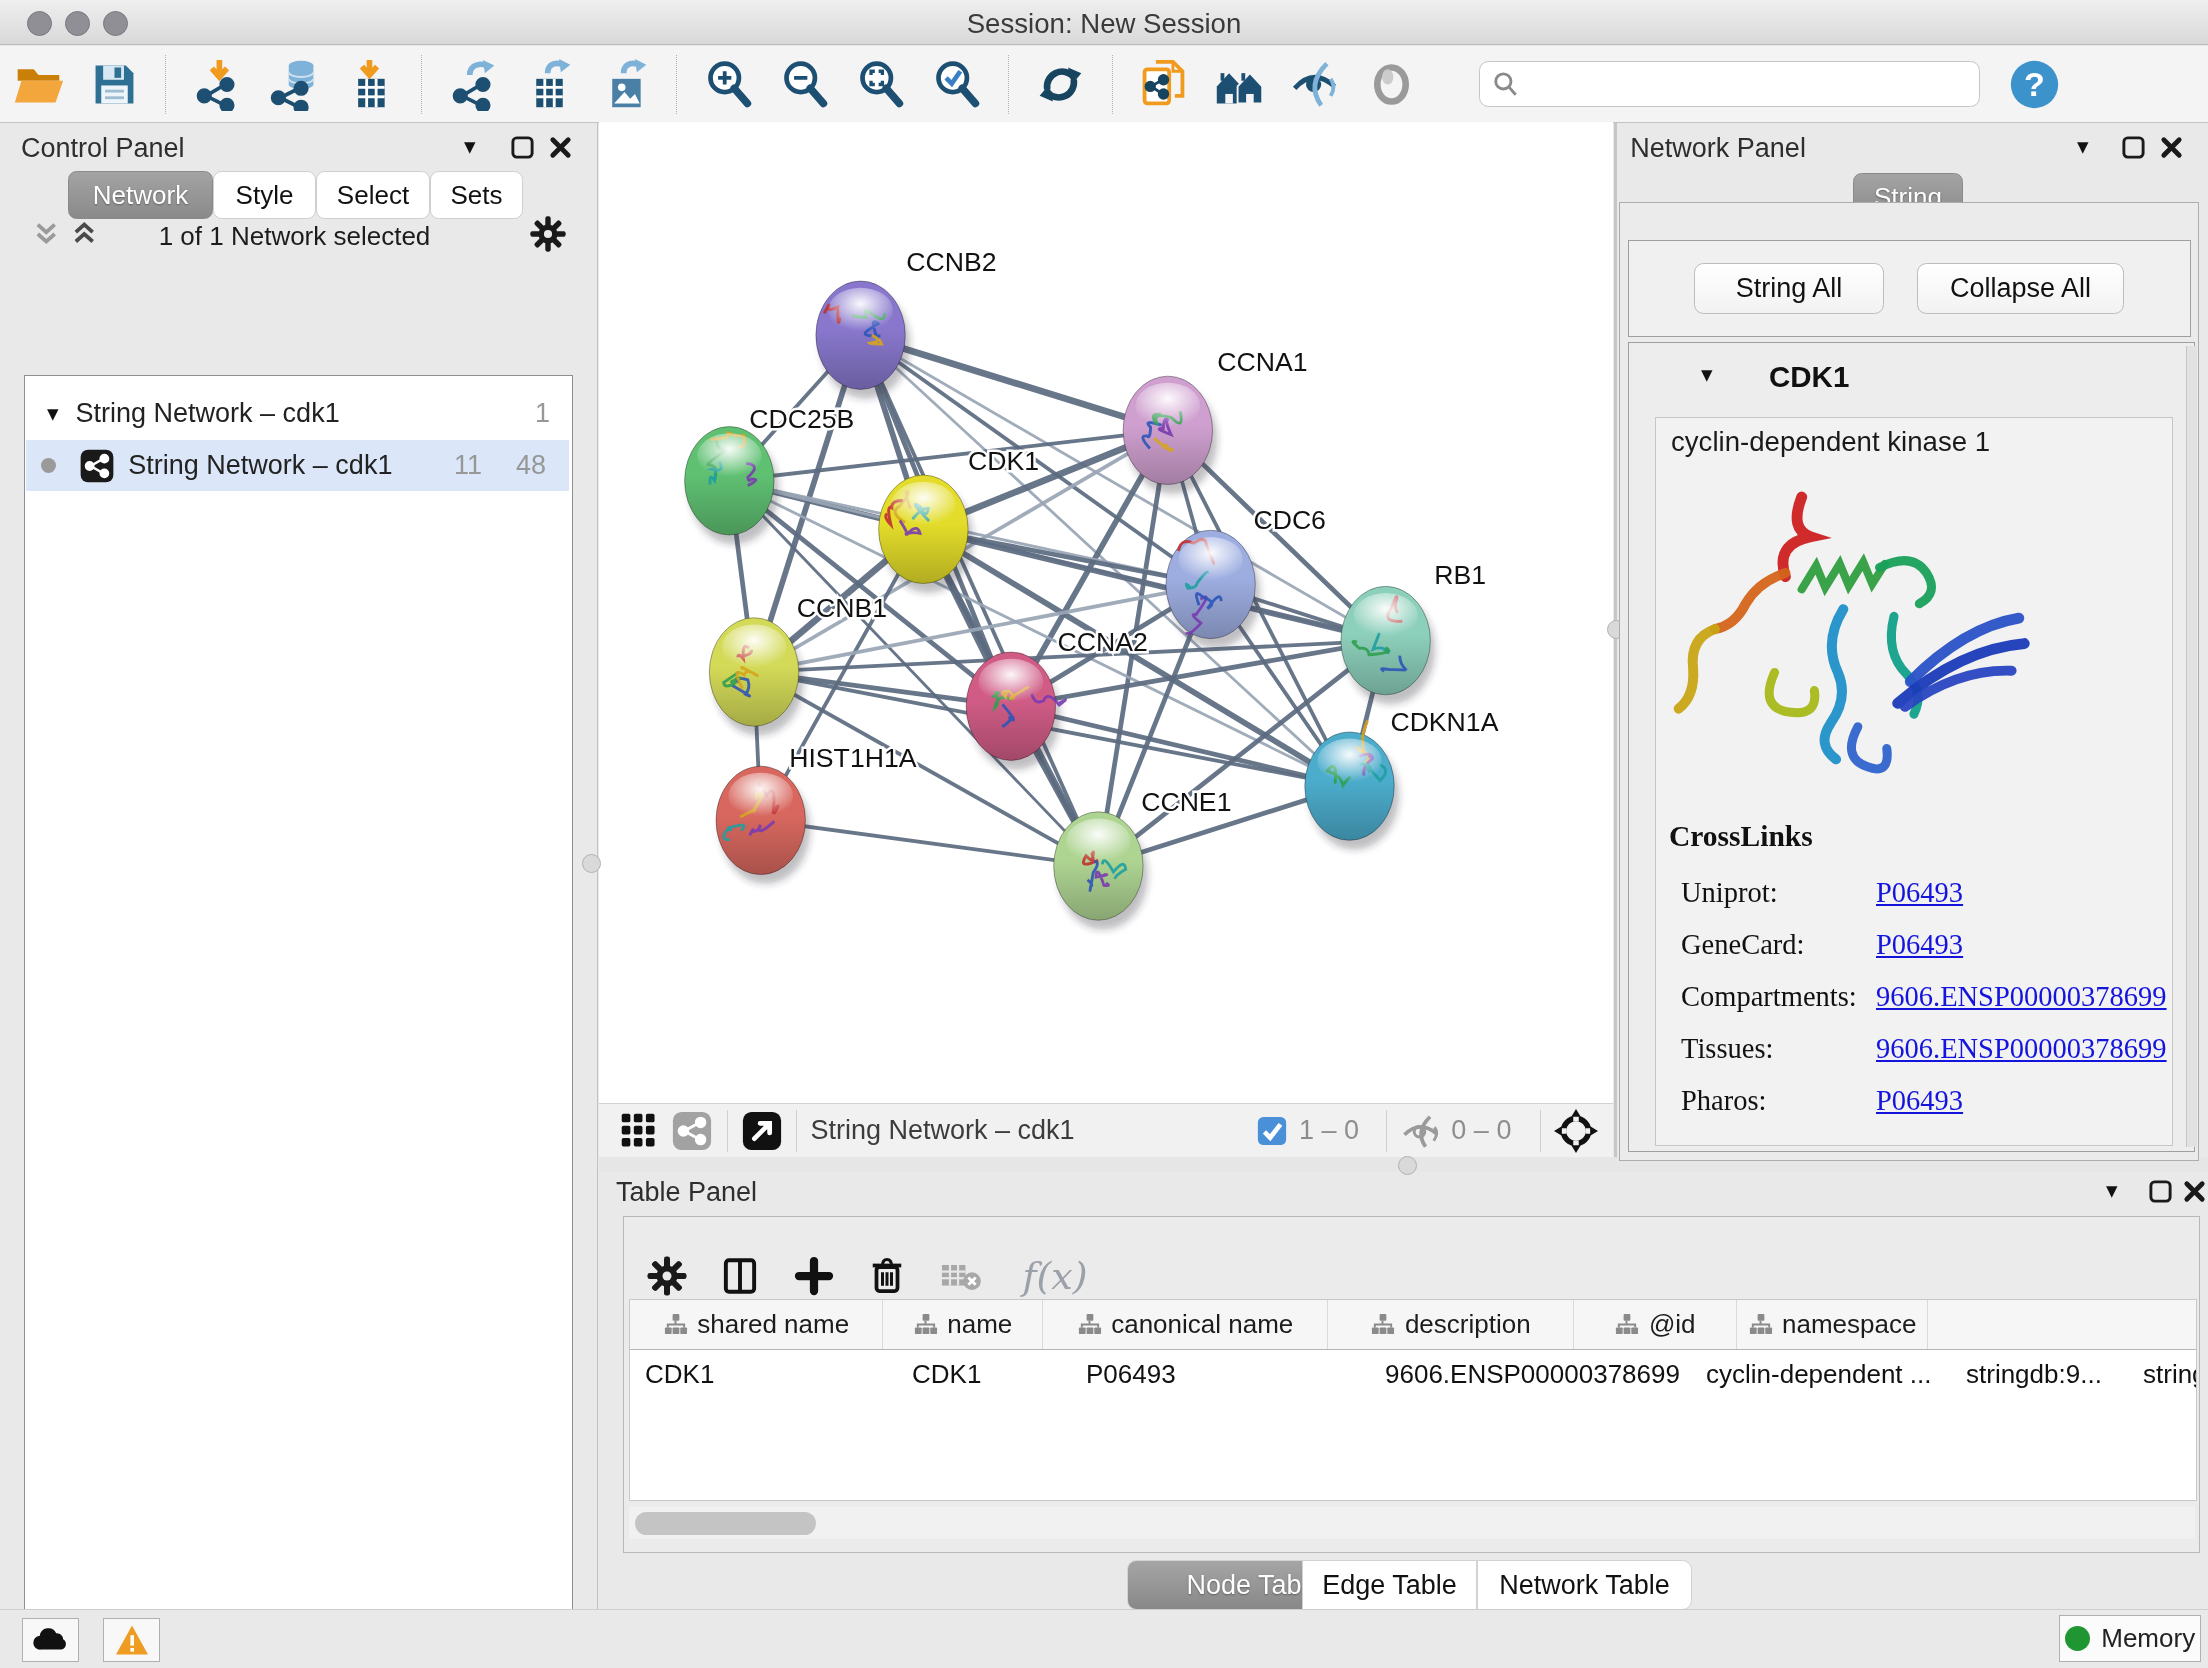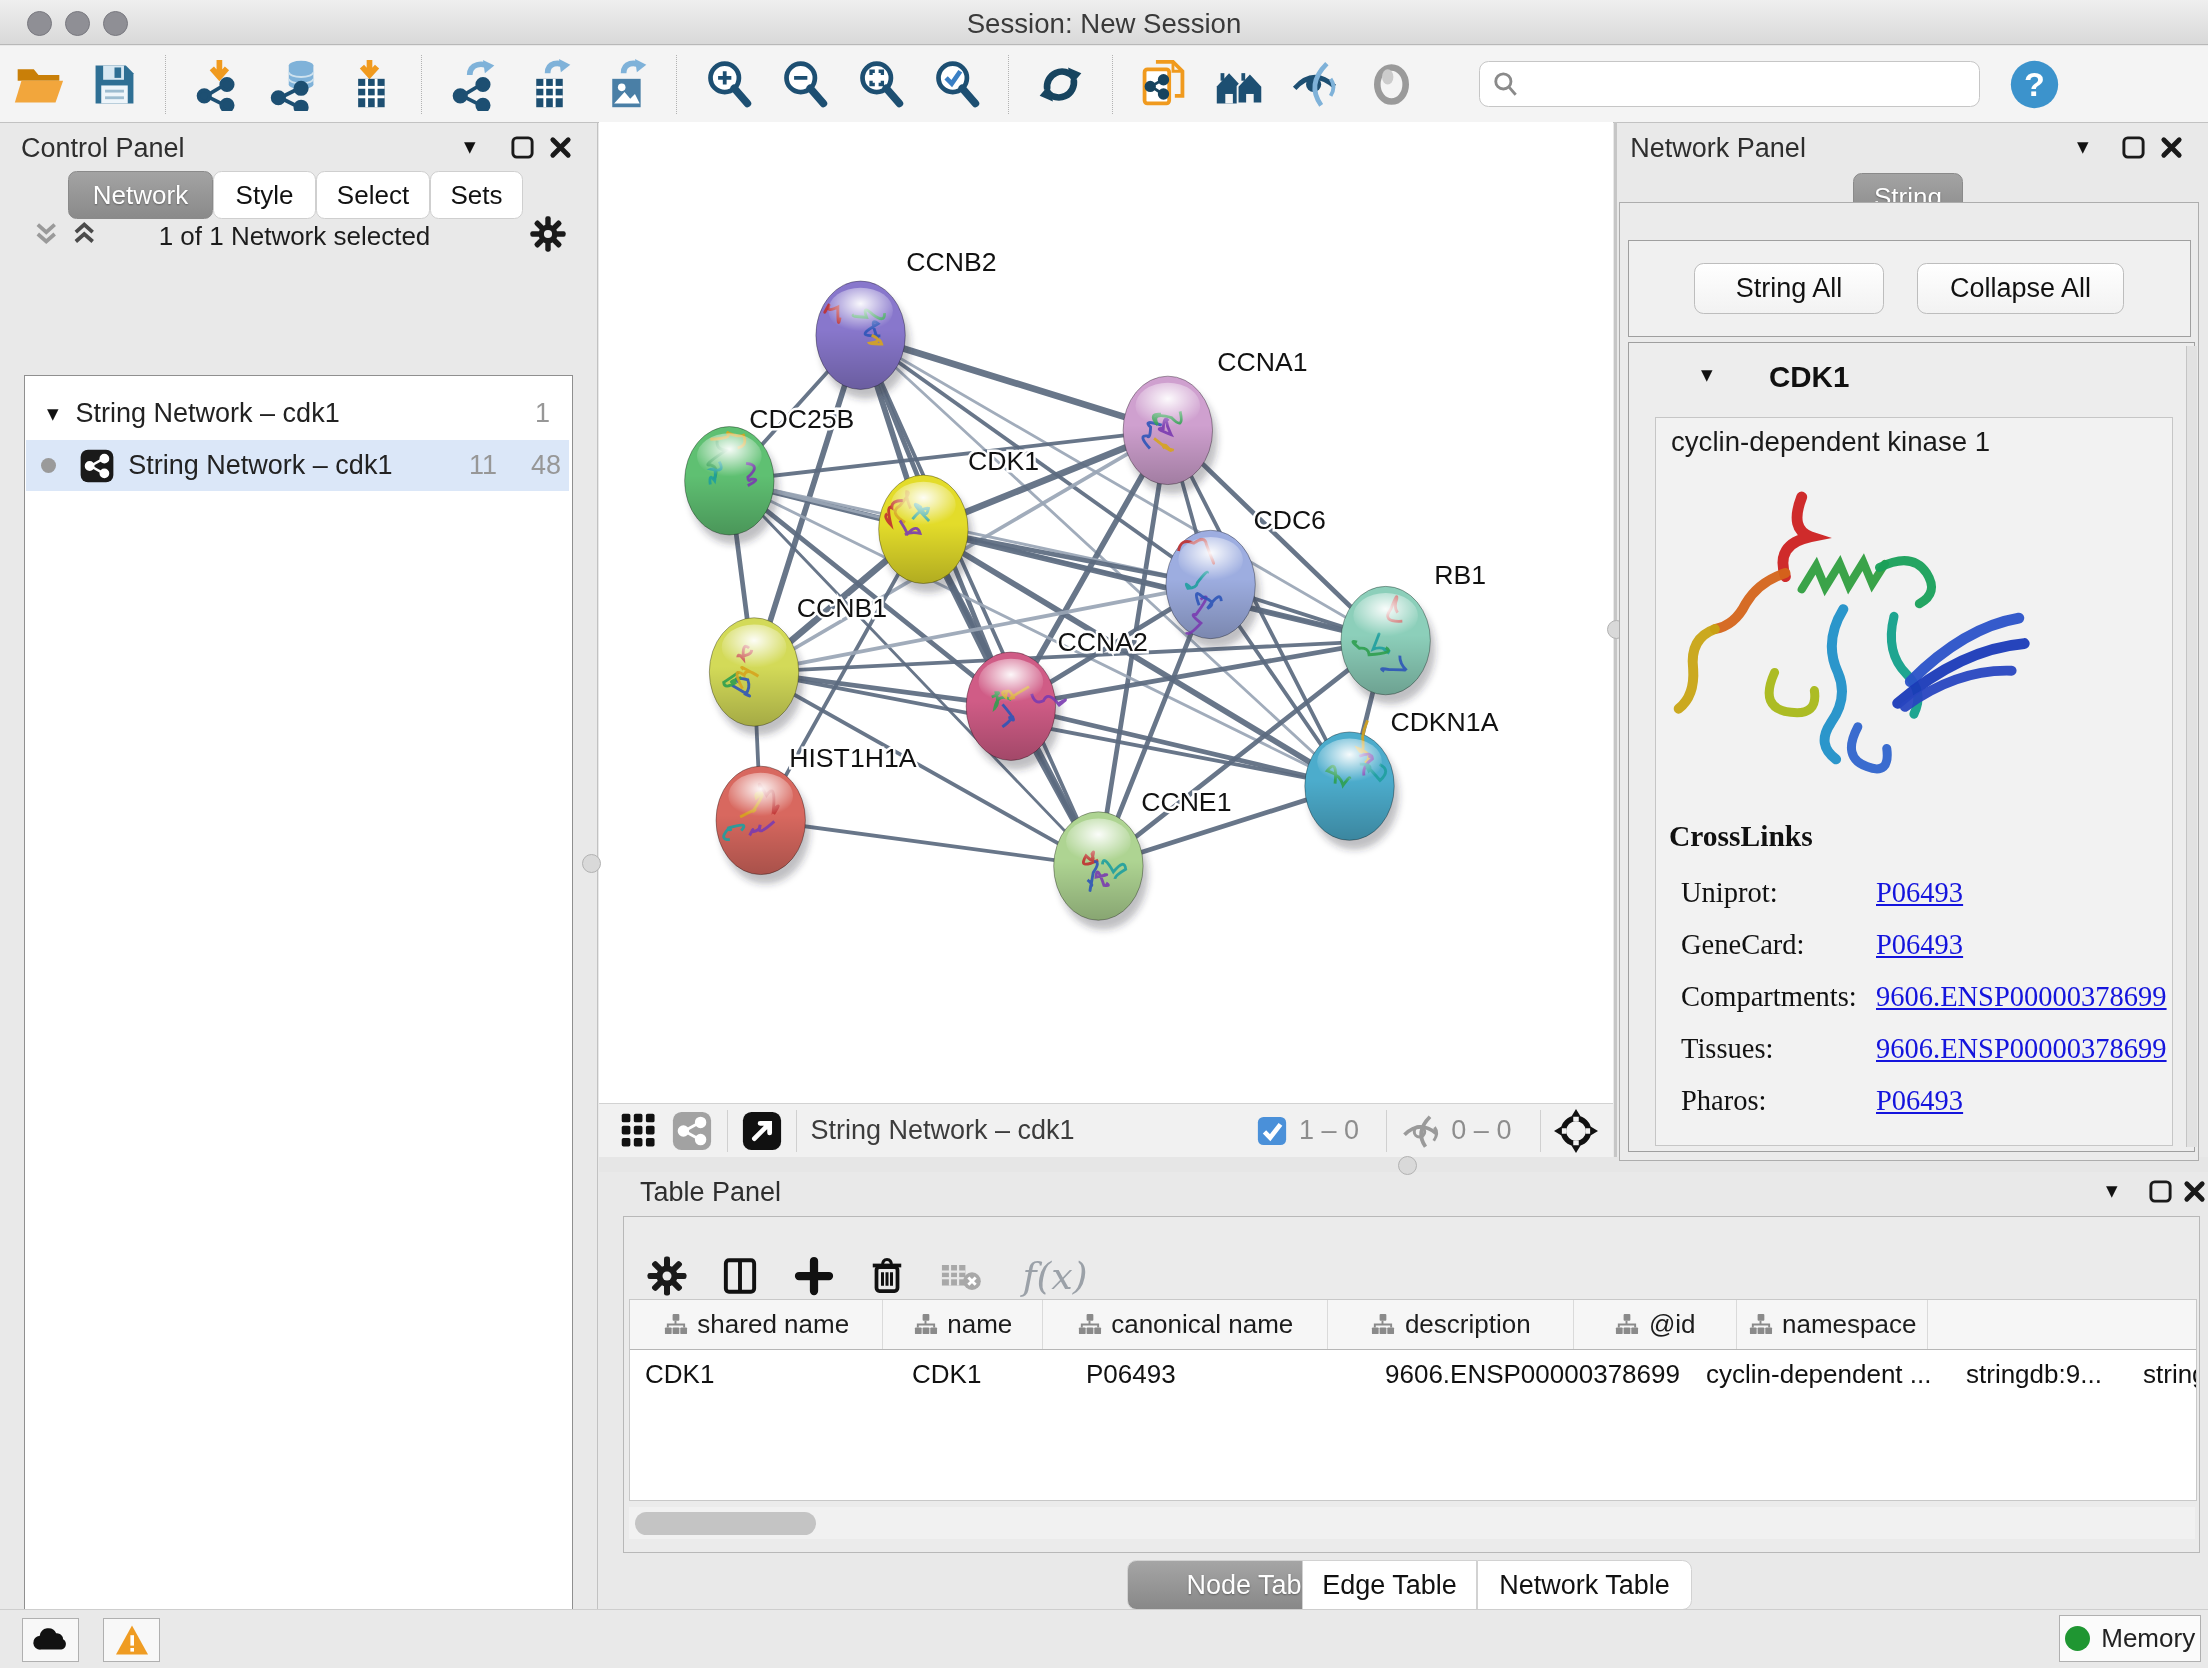--- a/index.html
+++ b/index.html
@@ -354,21 +354,21 @@
         <g stroke="#fff" stroke-width="3" fill="#fff">
           <line x1="14" y1="22" x2="30" y2="13"></line>
             <line x1="14" y1="22" x2="30" y2="31"></line>
           <circle cx="13" cy="22" r="4.5"></circle>
             <circle cx="31" cy="13" r="4.5"></circle>
             <circle cx="31" cy="31" r="4.5"></circle>
         </g>
       </svg>
       <span style="flex:1;">String Network – cdk1</span>
       <span class="count" style="margin-right:34px;">11</span>
-      <span class="count" style="margin-right:8px;">48</span>
+      <span class="count" style="margin-right:23px;">48</span>
     </div>
   </div>
 
   <div class="net-canvas">
     <svg id="netsvg" width="1014" height="982" viewBox="0 0 1066 1032">
         <defs>
           <radialGradient id="gloss" cx="0.5" cy="0.35" r="0.6">
             <stop offset="0" stop-color="#ffffff" stop-opacity="0.95"></stop>
             <stop offset="1" stop-color="#ffffff" stop-opacity="0"></stop>
           </radialGradient>
@@ -676,21 +676,21 @@
         <span class="serif xlink-label" style="width: 195px;">Tissues:</span>
         <span class="serif xlink-val">9606.ENSP00000378699</span>
       </div>
       <div style="display: flex; height: 52px; align-items: center;">
         <span class="serif xlink-label" style="width: 195px;">Pharos:</span>
         <span class="serif xlink-val">P06493</span>
       </div>
     </div>
   <div class="rp-scroll"></div>
 
-  <div class="abs panel-title" style="left:616px;top:1177px;margin-left:24px;">Table Panel</div>
+  <div class="abs panel-title" style="left:616px;top:1177px;">Table Panel</div>
   <span class="abs tri" style="left:2106px;top:1177px;">▾</span>
   <svg class="abs" style="left:2148px;top:1179px;" width="25" height="25" viewBox="0 0 26 26">
     <rect x="3" y="3" width="20" height="20" rx="4" fill="none" stroke="#1a1a1a" stroke-width="3"></rect>
     </svg>
   <svg class="abs" style="left:2182px;top:1179px;" width="25" height="25" viewBox="0 0 26 26">
     <path d="M5 5 L21 21 M21 5 L5 21" stroke="#1a1a1a" stroke-width="5" stroke-linecap="round"></path>
     </svg>
 
   <div class="tp-container"></div>
   <div class="tp-toolbar">

